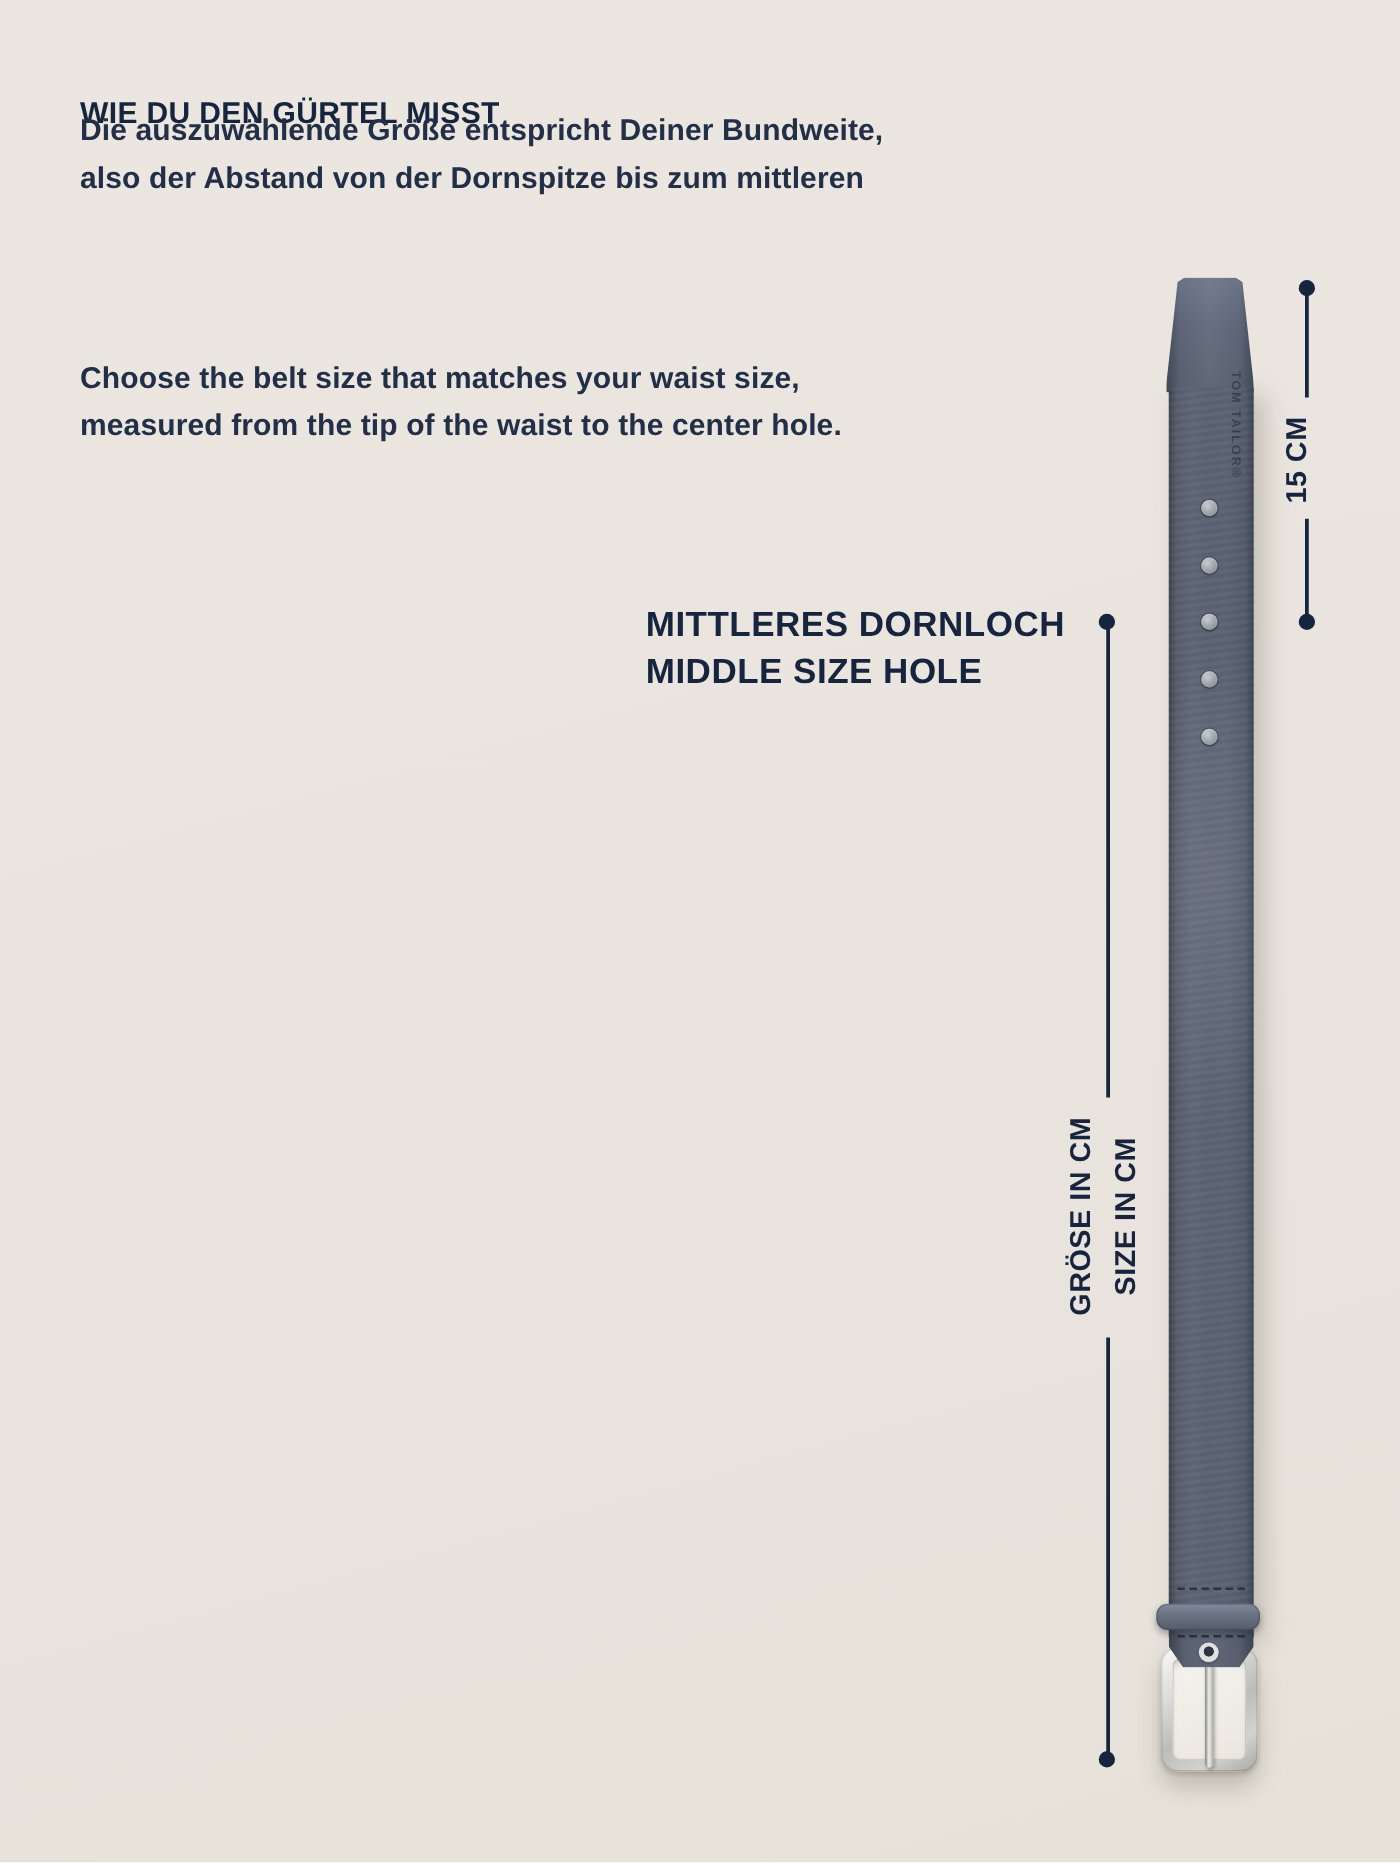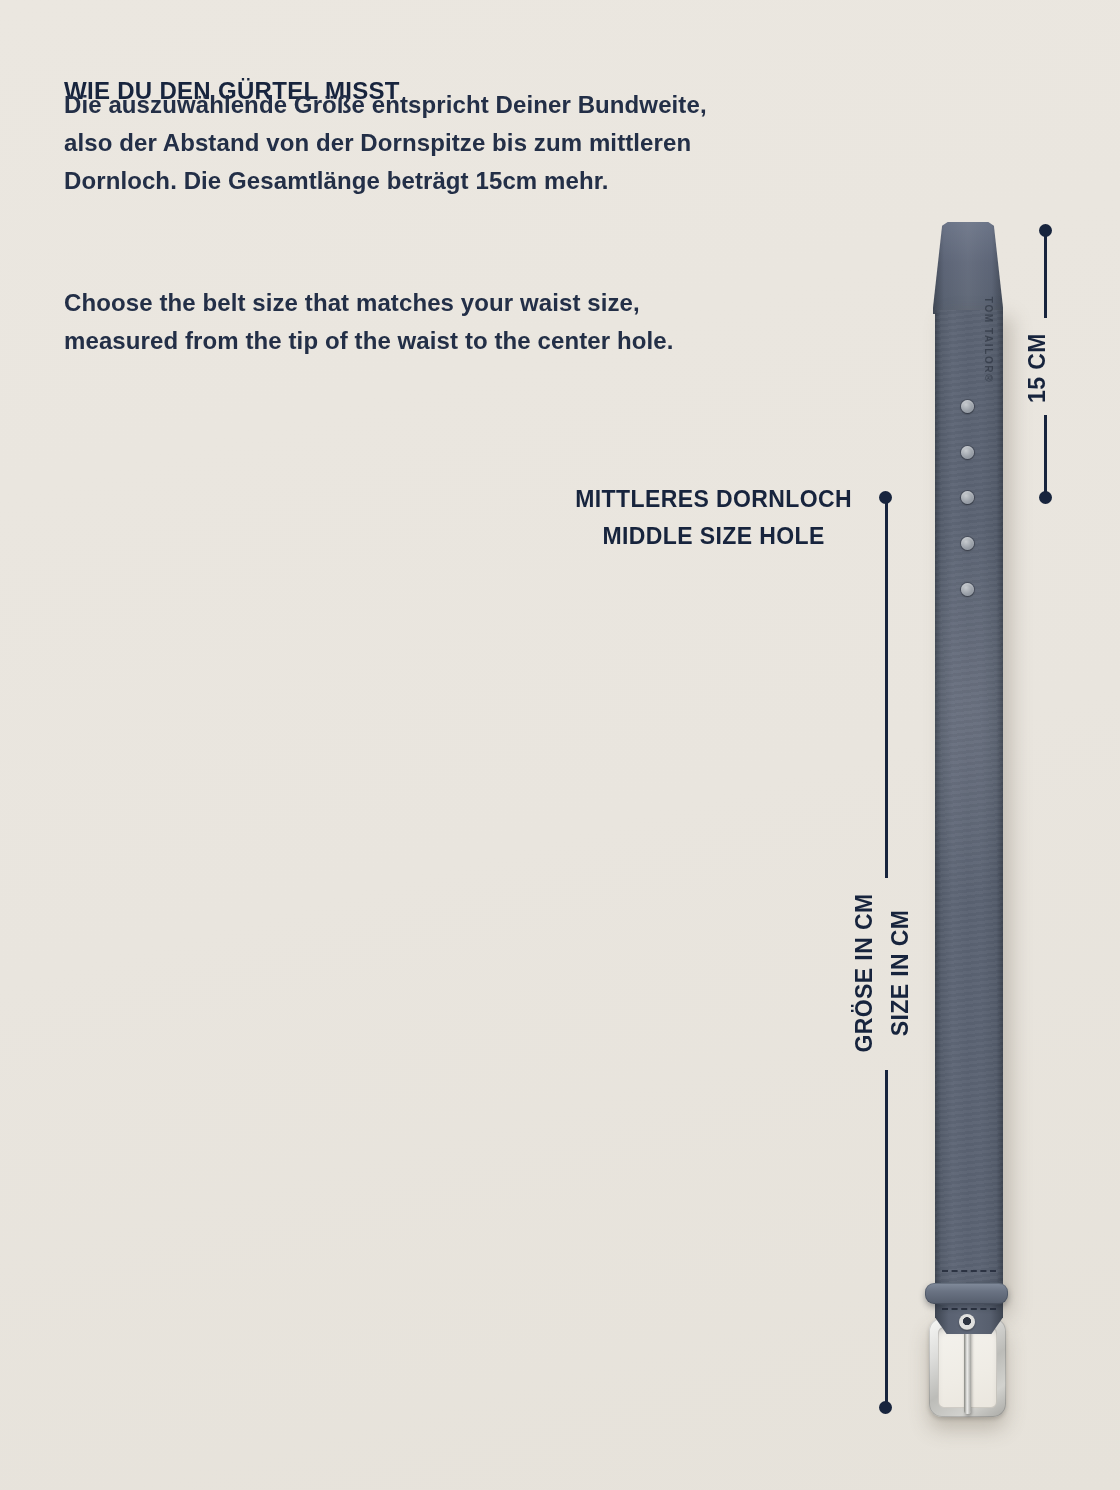--- a/index.html
+++ b/index.html
@@ -22,22 +22,22 @@
     font-size:24px;font-weight:700;letter-spacing:.1px;
     line-height:38px;color:#232f47;white-space:nowrap;
   }
   #h-de{top:56px;}
   #p-de{top:86px;}
   #h-en{top:236px;}
   #p-en{top:284px;}
 
   
   .callout{
-    position:absolute;right:268px;text-align:center;
-    font-size:23px;font-weight:600;letter-spacing:.4px;
+    position:absolute;right:268px;text-align:left;
+    font-size:28px;font-weight:600;letter-spacing:.4px;
     line-height:37px;color:#17243d;white-space:nowrap;
   }
   #label-middle{top:481px;}
   #label-end{top:1347px;}
 
   
   .mline{position:absolute;width:3px;background:#17243d;z-index:10;}
   #seg-15-top{left:1044px;top:230px;height:88px;}
   #seg-15-bot{left:1044px;top:415px;height:83px;}
   #seg-mid-top{left:885px;top:497px;height:381px;}
@@ -125,21 +125,20 @@
 </style>
 </head>
 <body>
 
 <div class="page">
 
   <h2 class="heading" id="h-de">WIE DU DEN GÜRTEL MISST</h2>
   <div class="bodytext" id="p-de">
     <div>Die auszuwählende Größe entspricht Deiner Bundweite,</div>
     <div>also der Abstand von der Dornspitze bis zum mittleren</div>
-    <div>Dornloch. Die Gesamtlänge beträgt 15cm mehr.</div>
   </div>
 
   <div class="bodytext" id="p-en">
     <div>Choose the belt size that matches your waist size,</div>
     <div>measured from the tip of the waist to the center hole.</div>
   </div>
 
   <div id="belt-tip"></div>
   <div id="belt-strap"></div>
   <div id="brand">TOM TAILOR®</div>

